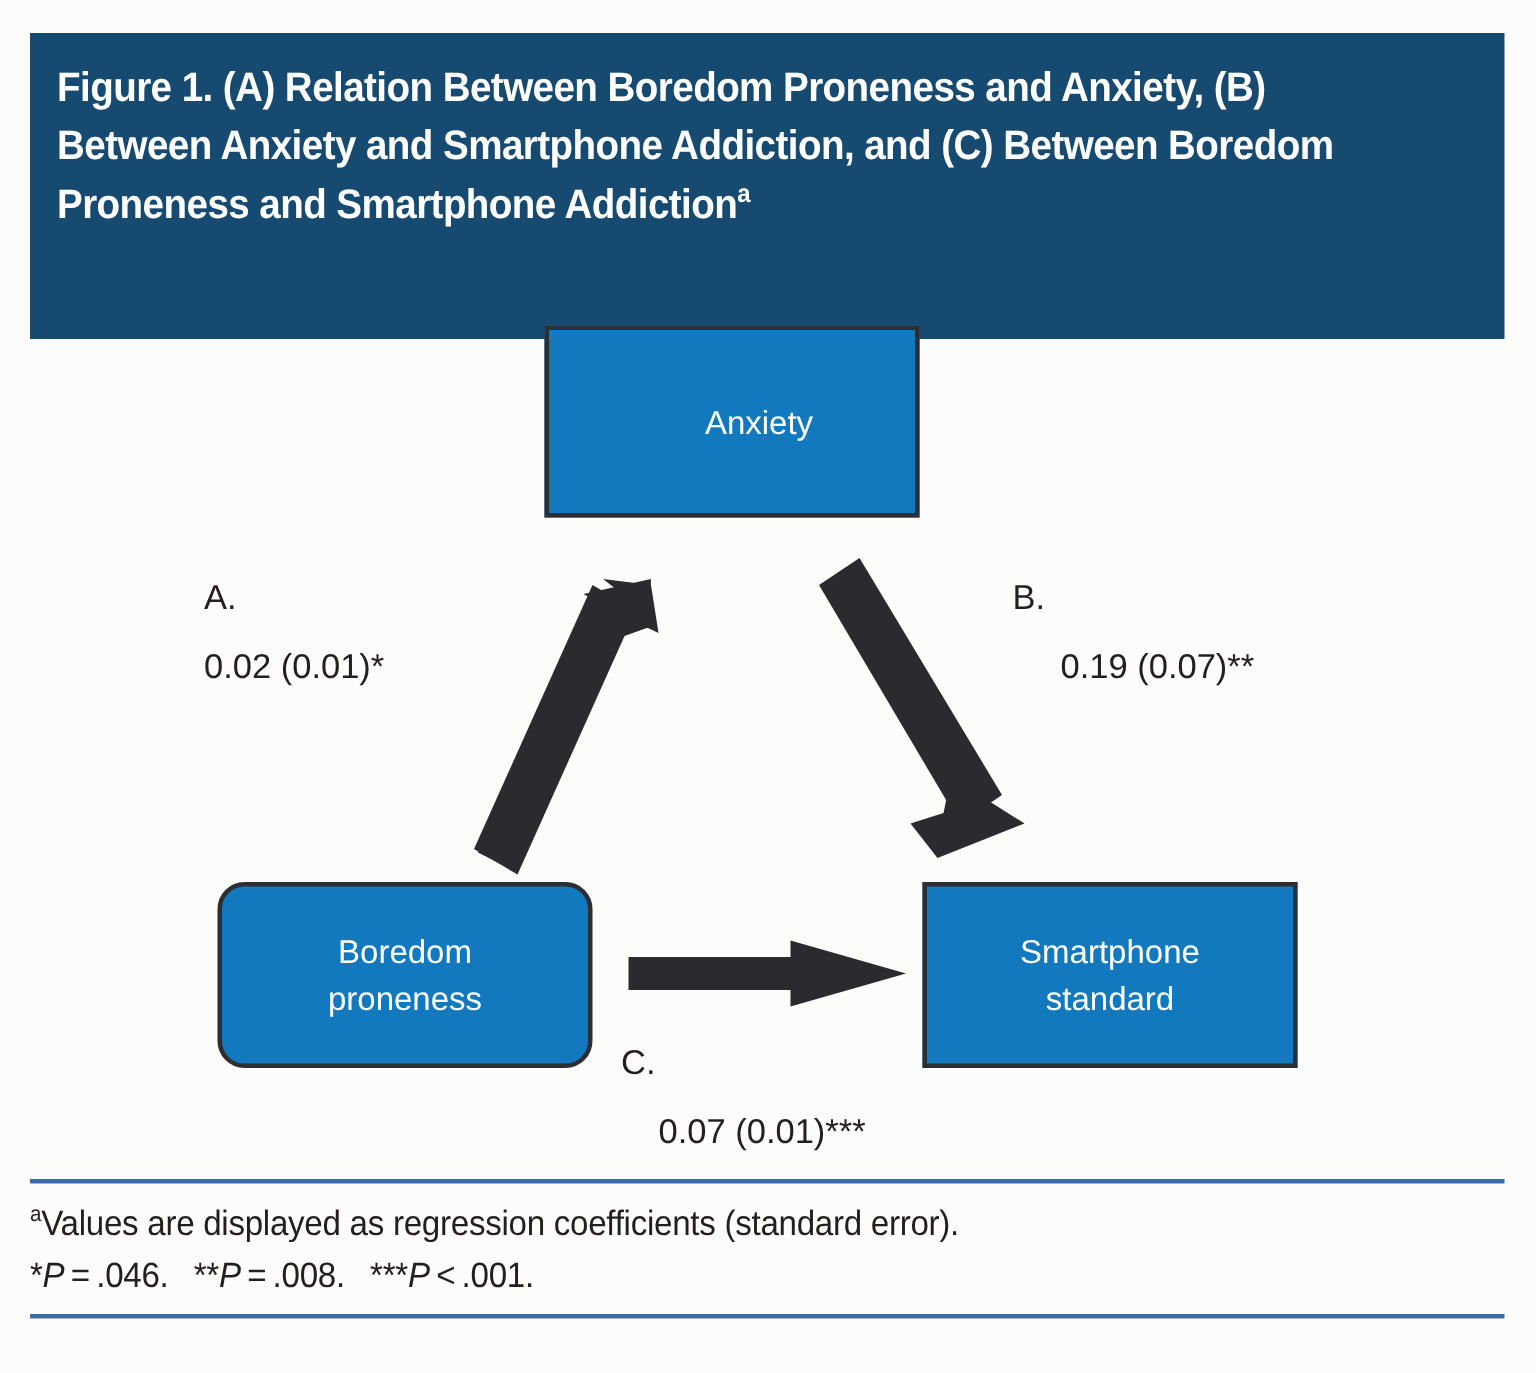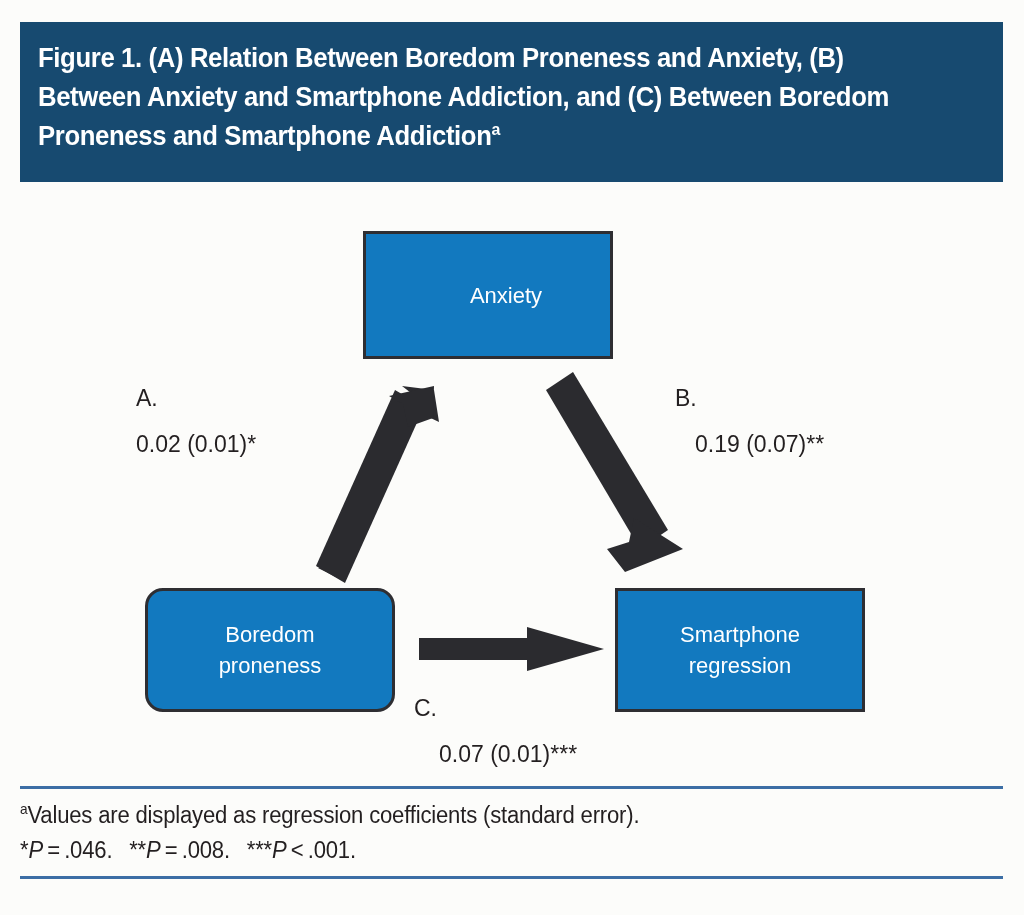--- a/index.html
+++ b/index.html
@@ -18,21 +18,21 @@
     background: #fcfcfa;
     overflow: hidden;
   }
 
   
   #title-banner {
     position: absolute;
     left: 20px;
     top: 22px;
     width: 983px;
-    height: 160px;
+    height: 204px;
     background: #174a70;
     box-sizing: border-box;
     padding: 16px 22px 10px 18px;
   }
   #title-text {
     color: #ffffff;
     font-family: "Liberation Sans", sans-serif;
     font-weight: bold;
     font-size: 27.5px;
     line-height: 39px;
@@ -70,21 +70,21 @@
     color: #ffffff;
     font-family: "Liberation Sans", sans-serif;
     font-size: 22px;
     line-height: 31px;
     font-weight: normal;
     white-space: pre-line;
   }
 
   #box-anxiety {
     left: 363px;
-    top: 31px;
+    top: 17px;
     width: 250px;
     height: 128px;
     padding-left: 36px;
   }
   #box-boredom {
     left: 145px;
     top: 388px;
     width: 250px;
     height: 124px;
     border-radius: 18px;
@@ -128,21 +128,21 @@
   #path-a {
     left: 136px;
     top: 185px;
   }
   #path-a .path-coef { }
 
   #path-b {
     left: 675px;
     top: 185px;
   }
-  #path-b .path-coef { margin-left: 20px; }
+  #path-b .path-coef { margin-left: 32px; }
 
   #path-c {
     left: 414px;
     top: 495px;
   }
   #path-c .path-coef { margin-left: 25px; }
 
   
   #footnote-area {
     position: absolute;
@@ -201,21 +201,21 @@
       <span class="node-label">Boredom
 proneness</span>
     </div>
 
     <div class="node-box" id="box-anxiety">
       <span class="node-label">Anxiety</span>
     </div>
 
     <div class="node-box" id="box-smartphone">
       <span class="node-label">Smartphone
-regression</span>
+standard</span>
     </div>
 
     <div class="path-group" id="path-a">
       <div class="path-letter">A.</div>
       <div class="path-coef">0.02 (0.01)*</div>
     </div>
 
     <div class="path-group" id="path-b">
       <div class="path-letter">B.</div>
       <div class="path-coef">0.19 (0.07)**</div>

